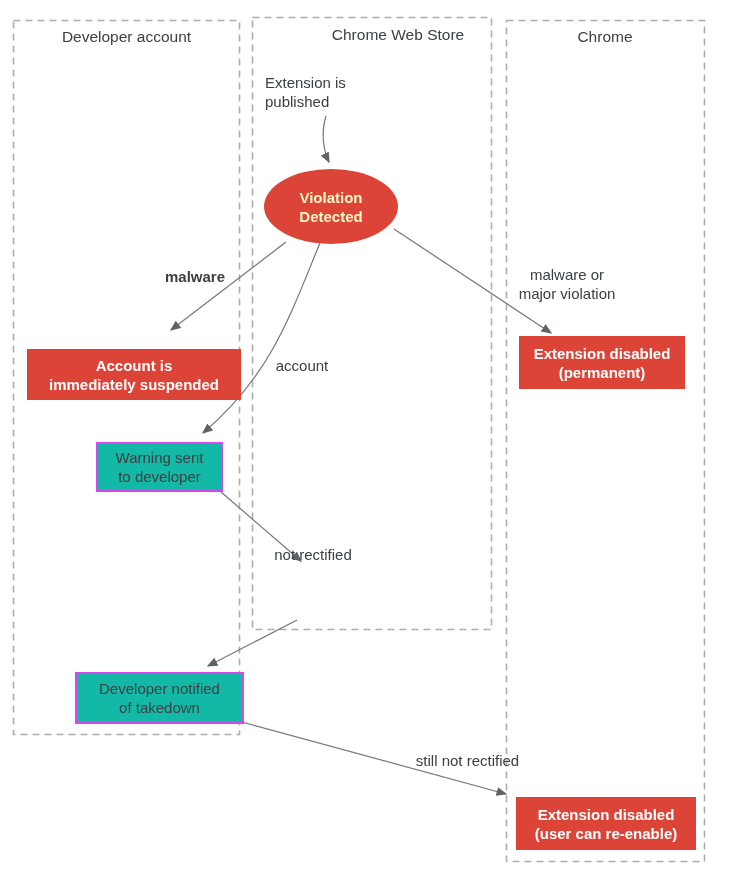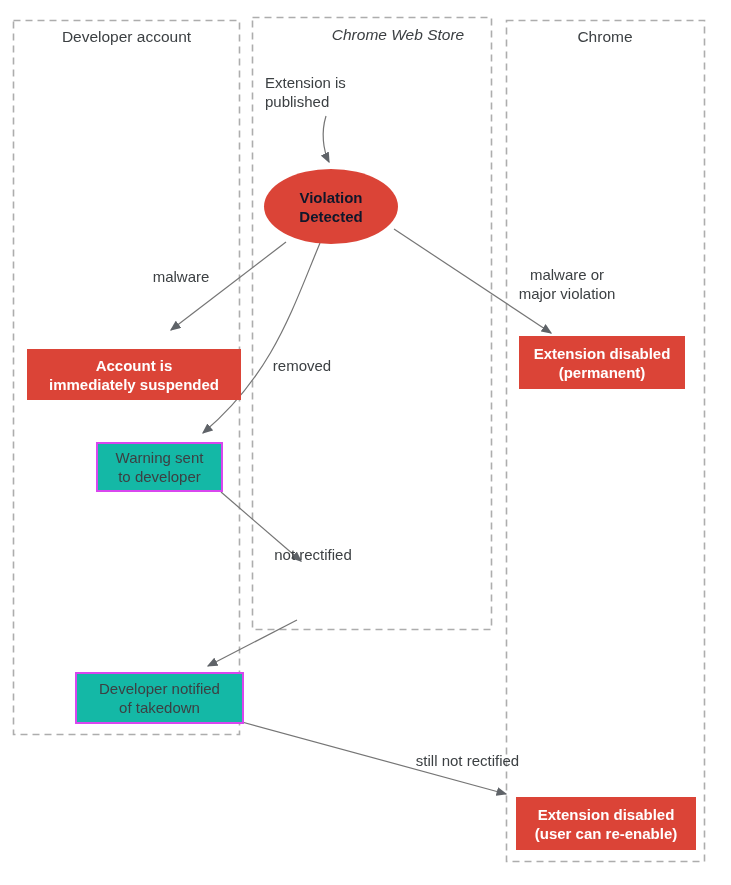--- a/index.html
+++ b/index.html
@@ -16,21 +16,21 @@
     position:absolute;text-align:center;
     font-size:15.5px;color:#3c4043;
   }
   .node-text{
     position:absolute;white-space:pre-line;
     font-size:15px;line-height:19px;color:#3c4043;
   }
   .ellipse{
     position:absolute;display:flex;align-items:center;justify-content:center;
     background:#db4437;border-radius:50%;
-    color:#0f172a;font-weight:bold;font-size:15px;line-height:19px;
+    color:#fef9c3;font-weight:bold;font-size:15px;line-height:19px;
     text-align:center;white-space:pre-line;
   }
   .box{
     position:absolute;display:flex;align-items:center;justify-content:center;
     text-align:center;white-space:pre-line;font-size:15px;line-height:19px;
     box-sizing:border-box;
   }
   .box-red{background:#db4437;color:#ffffff;font-weight:bold;}
   .box-yellow{background:#14b8a6;border:2px solid #d946ef;color:#3c4043;}
   .edge-label{
@@ -59,41 +59,41 @@
       <path d="M 286,242 L 171,330" marker-end="url(#ah)"></path>
       <path d="M 320,243 C 292,310 272,375 203,433" marker-end="url(#ah)"></path>
       <path d="M 394,229 L 551,333" marker-end="url(#ah)"></path>
       <path d="M 221,492 L 301,561" marker-end="url(#ah)"></path>
       <path d="M 297,620 L 208,666" marker-end="url(#ah)"></path>
       <path d="M 231,719 L 506,794" marker-end="url(#ah)"></path>
     </g>
   </svg>
 
   <div class="lane-title" style="left:13px;top:28px;width:227px;">Developer account</div>
-  <div class="lane-title" style="left:252px;top:26px;width:292px;font-style:italic;">Chrome Web Store</div>
+  <div class="lane-title" style="left:252px;top:26px;width:292px;">Chrome Web Store</div>
   <div class="lane-title" style="left:506px;top:28px;width:198px;">Chrome</div>
 
   <div class="node-text" style="left:265px;top:73px;width:130px;">Extension is
 published</div>
 
   <div class="ellipse" style="left:264px;top:169px;width:134px;height:75px;">Violation
 Detected</div>
 
   <div class="box box-red" style="left:27px;top:349px;width:214px;height:51px;">Account is
 immediately suspended</div>
   <div class="box box-red" style="left:519px;top:336px;width:166px;height:53px;">Extension disabled
 (permanent)</div>
   <div class="box box-red" style="left:516px;top:797px;width:180px;height:53px;">Extension disabled
 (user can re-enable)</div>
 
   <div class="box box-yellow" style="left:96px;top:442px;width:127px;height:50px;">Warning sent
 to developer</div>
   <div class="box box-yellow" style="left:63px;top:672px;width:169px;height:52px;margin-left:12px;">Developer notified
 of takedown</div>
 
-  <div class="edge-label" style="left:136px;top:267px;width:90px;">malware</div>
+  <div class="edge-label" style="left:150px;top:267px;width:90px;font-weight:bold;">malware</div>
   <div class="edge-label" style="left:503px;top:265px;width:128px;">malware or
 major violation</div>
-  <div class="edge-label" style="left:272px;top:356px;width:60px;">removed</div>
+  <div class="edge-label" style="left:272px;top:356px;width:60px;">account</div>
   <div class="edge-label" style="left:262px;top:521px;width:102px;margin-top:24px;">not rectified</div>
   <div class="edge-label" style="left:405px;top:751px;width:125px;">still not rectified</div>
 
 </div>
 
 </body></html>

